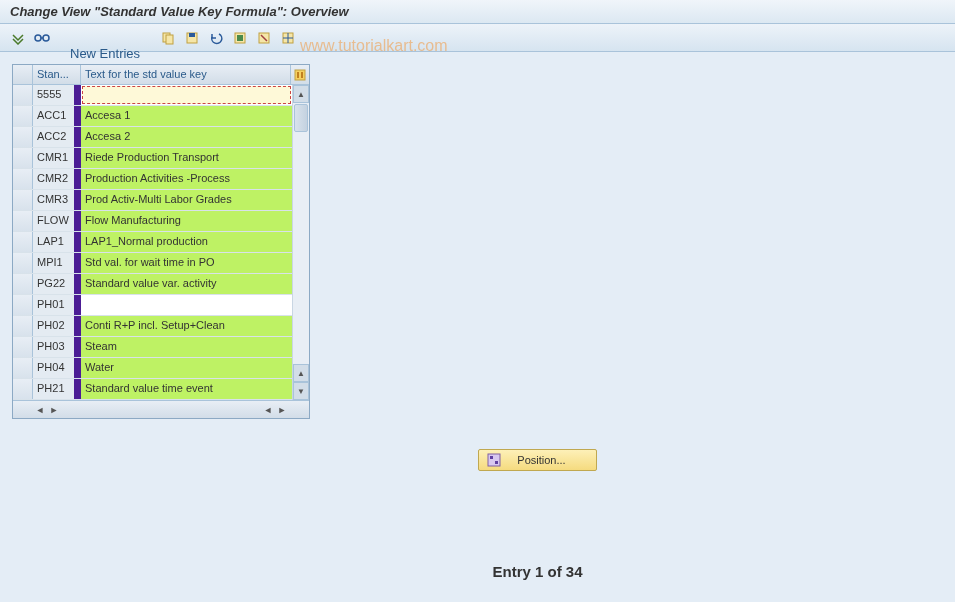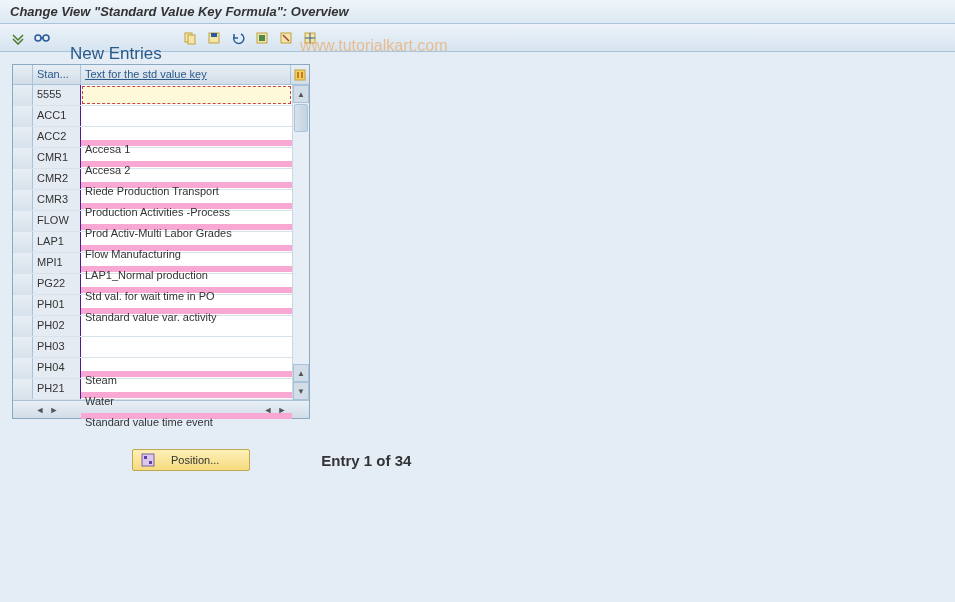--- a/index.html
+++ b/index.html
@@ -41,21 +41,21 @@
       display: inline-flex;
       align-items: center;
       justify-content: center;
       cursor: pointer;
       border-radius: 2px;
     }
     .toolbar-link {
       color: #2a5a8a;
       cursor: pointer;
       padding: 2px 6px;
-      font-size: 17px;
+      font-size: 13px;
       margin-top: 32px;
     }
     .toolbar-sep {
       width: 4px;
     }
     .watermark {
       position: absolute;
       left: 300px;
       top: 37px;
       font-size: 16px;
@@ -92,21 +92,20 @@
       border-right: 1px solid #a9c3da;
       padding: 3px 4px;
       color: #2a5a8a;
       overflow: hidden;
       white-space: nowrap;
     }
     .th-col2 {
       flex: 1;
       padding: 3px 4px;
       color: #2a5a8a;
-      text-decoration: underline;
       border-right: 1px solid #a9c3da;
     }
     .th-settings {
       width: 18px;
       display: flex;
       align-items: center;
       justify-content: center;
     }
     .table-body {
       display: flex;
@@ -147,31 +146,30 @@
       height: 21px;
       border-bottom: 1px solid #d8e2ea;
     }
     .td-sel {
       width: 20px;
       background: linear-gradient(to bottom, #e8eef5 0%, #d8e2ec 100%);
       border-right: 1px solid #a9c3da;
     }
     .td-col1 {
       width: 48px;
-      border-right: 1px solid #4c1d95;
+      border-right: 7px solid #4c1d95;
       padding: 3px 4px;
       background: #e4ebf2;
       color: #333;
     }
     .td-col2 {
       flex: 1;
       padding: 3px 4px;
       color: #333;
-      background: #f9a8d4;
-      margin-top: 34px;
+      background: #bef264;
     }
     .td-col2.active-input {
       background: #fef9d8;
       border: 1px dashed #c44;
       margin: 1px;
       padding: 2px 3px;
     }
     .table-footer {
       height: 18px;
       background: linear-gradient(to bottom, #e8eef5 0%, #d2dde8 100%);
@@ -194,22 +192,23 @@
       justify-content: center;
       cursor: pointer;
     }
     .footer-spacer {
       flex: 1;
     }
     .bottom-bar {
       margin-top: 30px;
       display: flex;
       align-items: center;
-      gap: 71px;
+      gap: 92px;
       padding-left: 120px;
+      flex-direction: column;
     }
     .position-btn {
       background: linear-gradient(to bottom, #fdf0b8 0%, #f5db7f 100%);
       border: 1px solid #c0a850;
       padding: 3px 30px 3px 8px;
       cursor: pointer;
       display: flex;
       align-items: center;
       gap: 16px;
       border-radius: 2px;
@@ -358,20 +357,21 @@
           <div class="td-col1">PG22</div>
           <div class="td-col2">Standard value var. activity</div>
         </div>
         <div class="table-row">
           <div class="td-sel"></div>
           <div class="td-col1">PH01</div>
         </div>
         <div class="table-row">
           <div class="td-sel"></div>
           <div class="td-col1">PH02</div>
+          <div class="td-col2">Conti R+P incl. Setup+Clean</div>
         </div>
         <div class="table-row">
           <div class="td-sel"></div>
           <div class="td-col1">PH03</div>
           <div class="td-col2">Steam</div>
         </div>
         <div class="table-row">
           <div class="td-sel"></div>
           <div class="td-col1">PH04</div>
           <div class="td-col2">Water</div>

